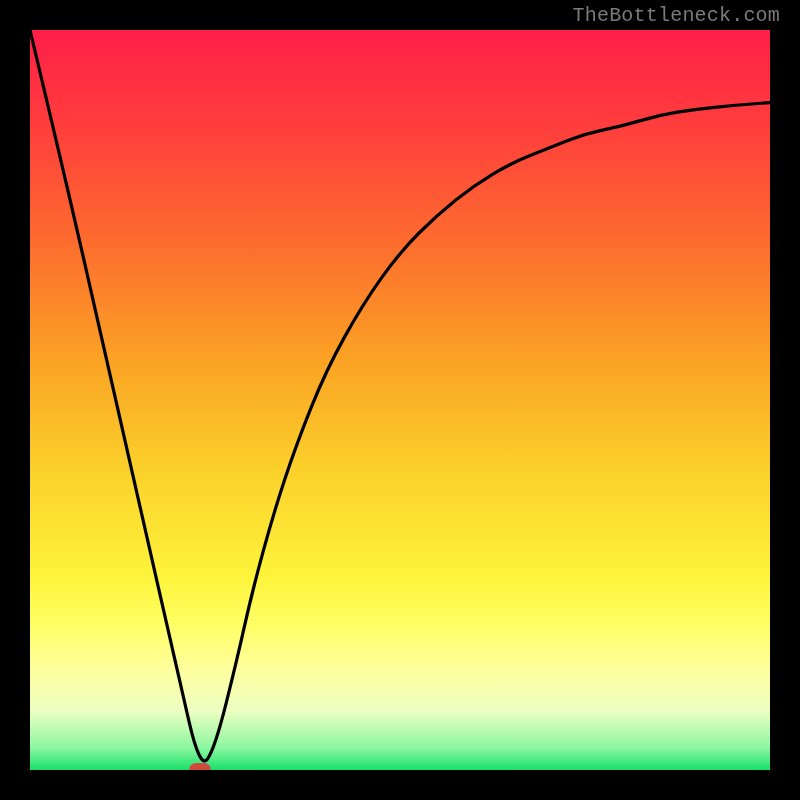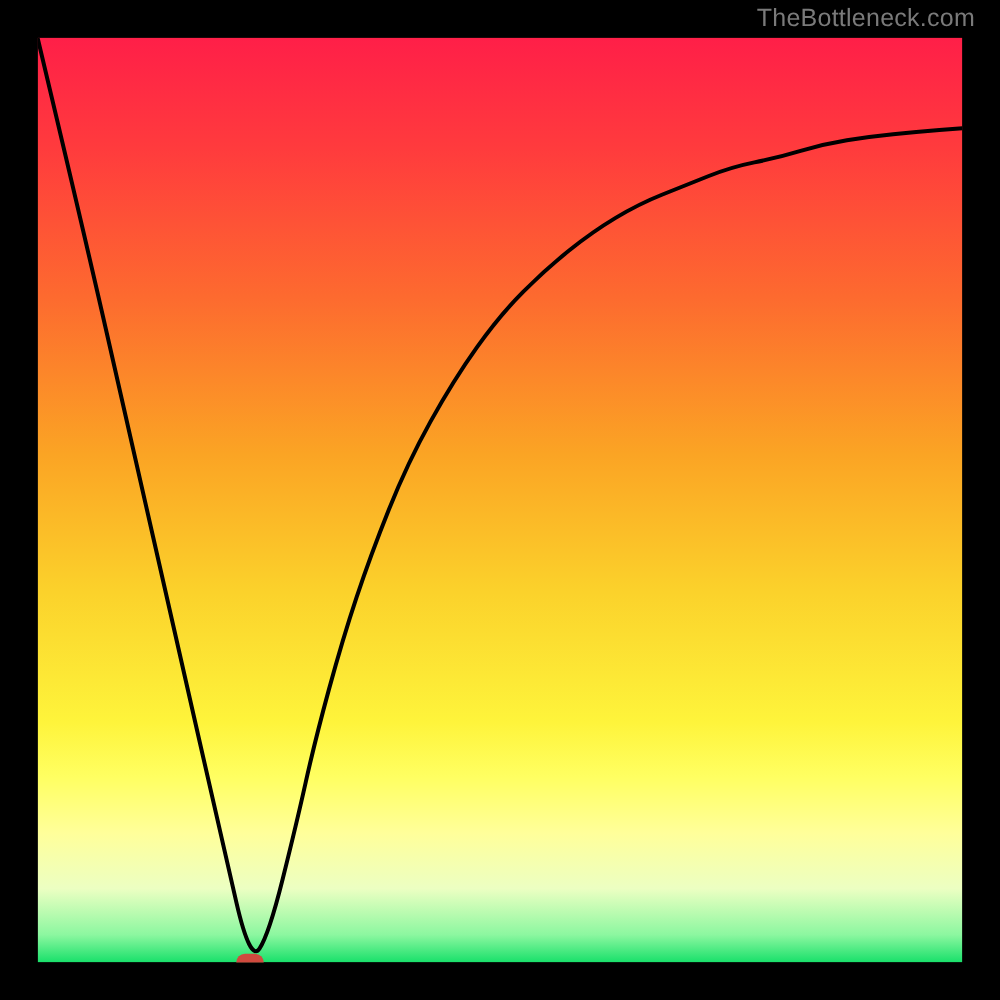--- a/index.html
+++ b/index.html
@@ -9,20 +9,21 @@
     height: 800px;
     background: #000;
     overflow: hidden;
     font-family: Arial, Helvetica, sans-serif;
   }
   .frame {
     position: relative;
     width: 792px;
     height: 800px;
     background: #000;
+    font-family: Liberation Mono, monospace;
   }
   .plot-area {
     position: absolute;
     left: 30px;
     top: 30px;
     width: 740px;
     height: 740px;
     overflow: hidden;
   }
   .gradient-bg {

